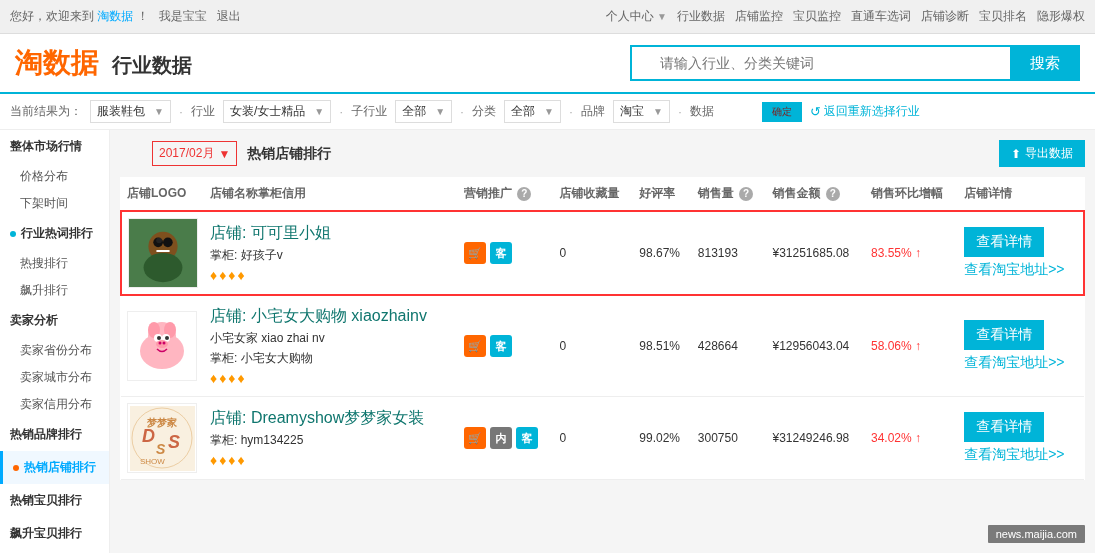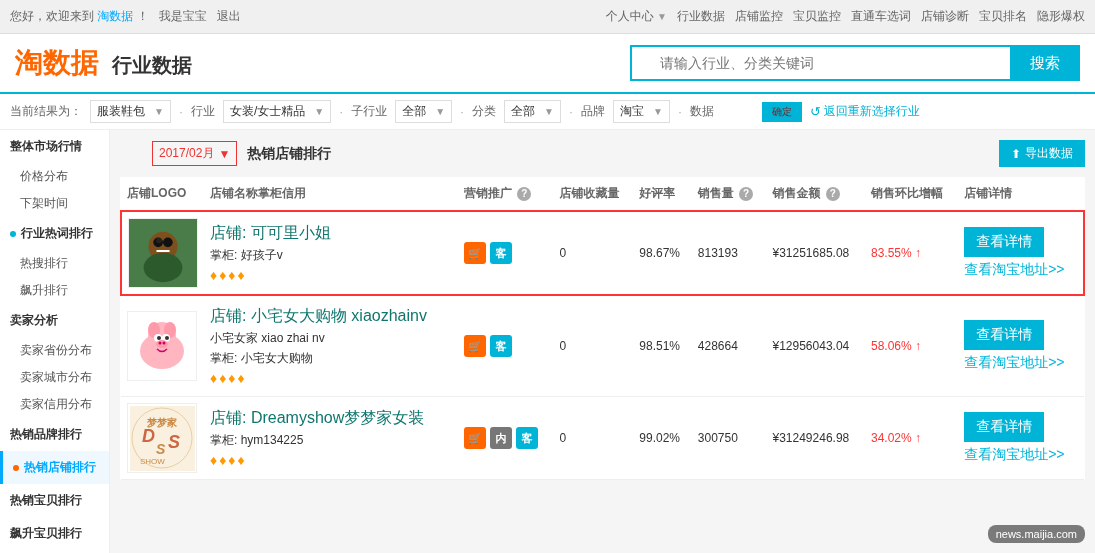--- a/index.html
+++ b/index.html
@@ -352,13 +352,13 @@
           <td>
             <button class="detail-btn">查看详情</button>
             <a class="detail-link">查看淘宝地址&gt;&gt;</a>
           </td>
         </tr>
       </tbody>
     </table>
   </div>
 </div>
 
-<div style="position:fixed;bottom:10px;right:10px;background:rgba(0,0,0,0.5);color:#fff;padding:3px 8px;font-size:11px;border-radius:8px;">news.maijia.com</div>
+<div style="position:fixed;bottom:10px;right:10px;background:rgba(0,0,0,0.5);color:#fff;padding:3px 8px;font-size:11px;border-radius:1px;">news.maijia.com</div>
 
 </body></html>

